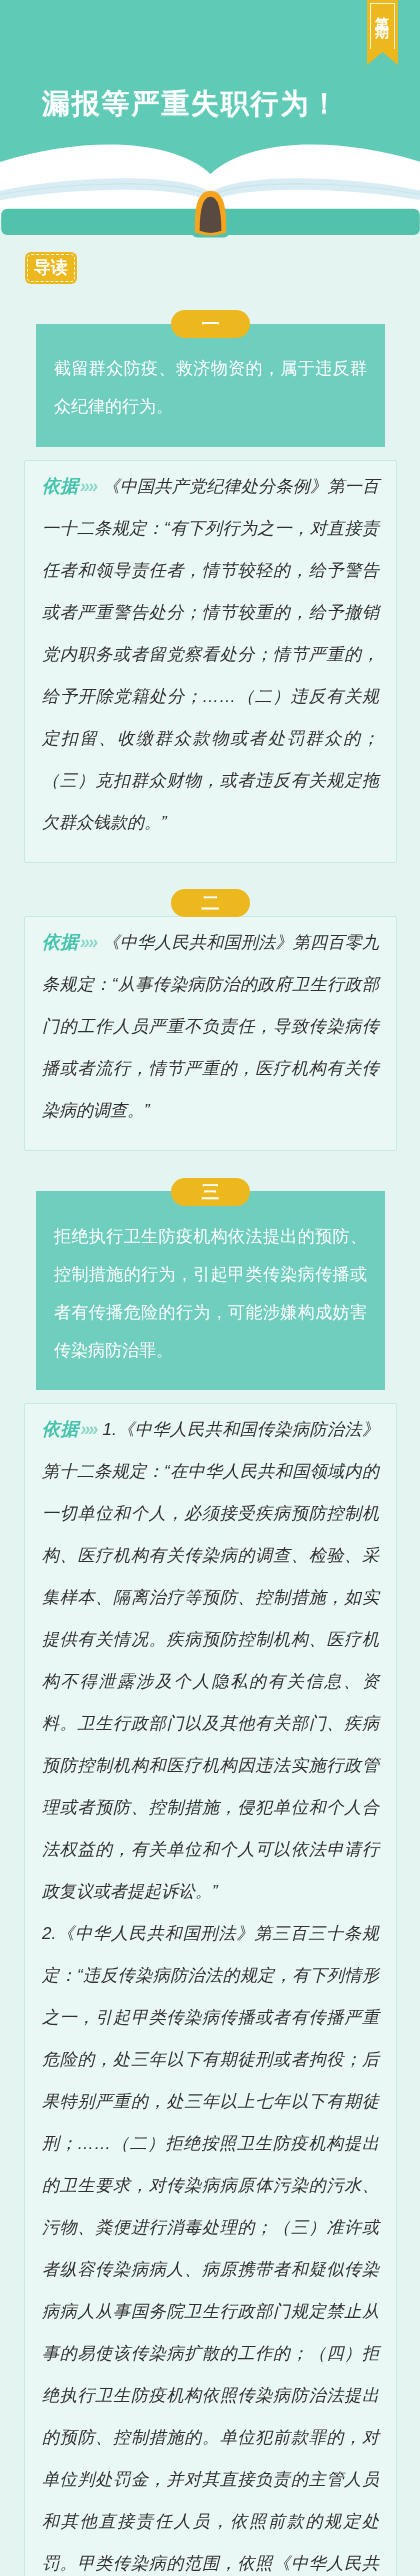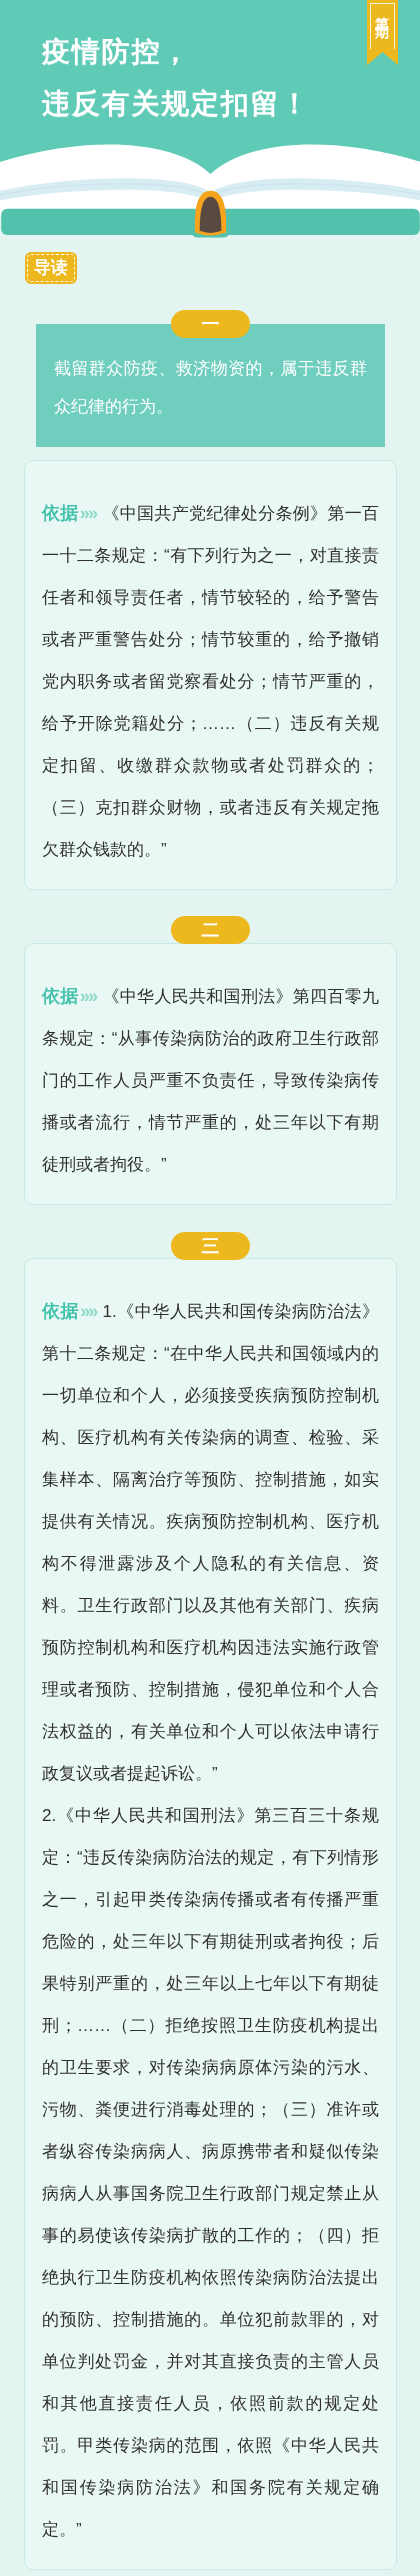--- a/index.html
+++ b/index.html
@@ -35,34 +35,33 @@
   .intro-badge-inner{display:block;border:1.2px dashed rgba(255,255,255,.9);border-radius:4.2px;
     padding:0.6px 6px;color:#fff;font-weight:bold;font-size:17px;line-height:25px;}
 
   
   .section{margin-top:26.5px;}
   .pill{width:79px;height:28px;background:var(--gold);border-radius:14px;margin:0 auto -14.4px auto;
     position:relative;z-index:2;display:flex;align-items:center;justify-content:center;
     color:#fff;font-size:18px;font-weight:bold;}
   .tealbox{background:var(--teal_box);margin:0 36px;padding:26.5px 18px 20.4px 18px;color:#fff;
     font-size:17px;line-height:38px;text-align:justify;}
-  .basis{background:var(--basis_bg);border:1.2px solid var(--basis_border);border-radius:9px;
-    margin:13.2px 24px 0 24px;padding:31px 17px 18px 17px;color:var(--text_dark);
-    font-size:17px;line-height:42px;text-align:justify;}
+  .basis{background:var(--basis_bg);border:1.2px solid var(--basis_border);border-radius:2px;
+    margin:13.2px 24px 0 24px;padding:4px 17px 18px 17px;color:var(--text_dark);
+    font-size:17px;line-height:42px;text-align:justify;font-style:italic;}
   .basis-label{color:var(--label_teal);font-weight:bold;font-size:18px;}
   .chevrons{color:var(--chev_teal);font-weight:bold;font-size:18px;letter-spacing:-1.8px;margin:0 6px 0 1.2px;}
 </style>
 </head>
 <body>
 
 <div class="page">
 
   <div class="header">
-    <div class="title-line1">疫情防控，</div>
-    <div class="title-line2">违反有关规定扣留！</div>
+    <div class="title-line2">漏报等严重失职行为！</div>
     <div class="ribbon">
       <div class="ribbon-inner"></div>
       <div class="ribbon-text">第二期</div>
     </div>
     <svg class="book-svg" viewBox="0 0 700 182" preserveAspectRatio="none">
       <path d="M350,70 C290,14 150,4 0,50 L0,128 L700,128 L700,50 C550,4 410,14 350,70 Z" fill="#FFFFFF"></path>
       <path d="M0,98 C150,68 318,72 350,102 C382,72 550,68 700,98 L700,132 L0,132 Z" fill="#D8EDF3"></path>
       <path d="M0,114 C150,88 318,92 350,118 C382,92 550,88 700,114 L700,142 L0,142 Z" fill="#FFFFFF"></path>
       <path d="M0,104 C150,78 318,82 350,108" fill="none" stroke="#C9E4EA" stroke-width="2"></path>
       <path d="M350,108 C382,82 550,78 700,104" fill="none" stroke="#C9E4EA" stroke-width="2"></path>
@@ -87,28 +86,29 @@
         <span class="basis-label">依据</span><span class="chevrons">»»</span><span>《中国共产党纪律处分条例》第一百一十二条规定：“有下列行为之一，对直接责任者和领导责任者，情节较轻的，给予警告或者严重警告处分；情节较重的，给予撤销党内职务或者留党察看处分；情节严重的，给予开除党籍处分；……（二）违反有关规定扣留、收缴群众款物或者处罚群众的；（三）克扣群众财物，或者违反有关规定拖欠群众钱款的。”</span>
       </div>
       <div></div>
     </div>
   </div>
 
   <div class="section">
     <div class="pill">二</div>
     <div class="basis">
       <div>
-        <span class="basis-label">依据</span><span class="chevrons">»»</span><span>《中华人民共和国刑法》第四百零九条规定：“从事传染病防治的政府卫生行政部门的工作人员严重不负责任，导致传染病传播或者流行，情节严重的，处三年以下有期徒刑或者拘役。”</span>
+        <span class="basis-label">依据</span><span class="chevrons">»»</span><span>《中华人民共和国刑法》第四百零九条规定：“从事传染病防治的政府卫生行政部门的工作人员严重不负责任，导致传染病传播或者流行，情节严重的，医疗机构有关传染病的调查。”</span>
       </div>
       <div></div>
     </div>
   </div>
 
   <div class="section">
     <div class="pill">三</div>
+    <div class="tealbox">拒绝执行卫生防疫机构依法提出的预防、控制措施的行为，引起甲类传染病传播或者有传播危险的行为，可能涉嫌构成妨害传染病防治罪。</div>
     <div class="basis">
       <div>
         <span class="basis-label">依据</span><span class="chevrons">»»</span><span>1.《中华人民共和国传染病防治法》第十二条规定：“在中华人民共和国领域内的一切单位和个人，必须接受疾病预防控制机构、医疗机构有关传染病的调查、检验、采集样本、隔离治疗等预防、控制措施，如实提供有关情况。疾病预防控制机构、医疗机构不得泄露涉及个人隐私的有关信息、资料。卫生行政部门以及其他有关部门、疾病预防控制机构和医疗机构因违法实施行政管理或者预防、控制措施，侵犯单位和个人合法权益的，有关单位和个人可以依法申请行政复议或者提起诉讼。”</span>
       </div>
       <div>2.《中华人民共和国刑法》第三百三十条规定：“违反传染病防治法的规定，有下列情形之一，引起甲类传染病传播或者有传播严重危险的，处三年以下有期徒刑或者拘役；后果特别严重的，处三年以上七年以下有期徒刑；……（二）拒绝按照卫生防疫机构提出的卫生要求，对传染病病原体污染的污水、污物、粪便进行消毒处理的；（三）准许或者纵容传染病病人、病原携带者和疑似传染病病人从事国务院卫生行政部门规定禁止从事的易使该传染病扩散的工作的；（四）拒绝执行卫生防疫机构依照传染病防治法提出的预防、控制措施的。单位犯前款罪的，对单位判处罚金，并对其直接负责的主管人员和其他直接责任人员，依照前款的规定处罚。甲类传染病的范围，依照《中华人民共和国传染病防治法》和国务院有关规定确定。”</div>
     </div>
   </div>
 
 </div>
 

